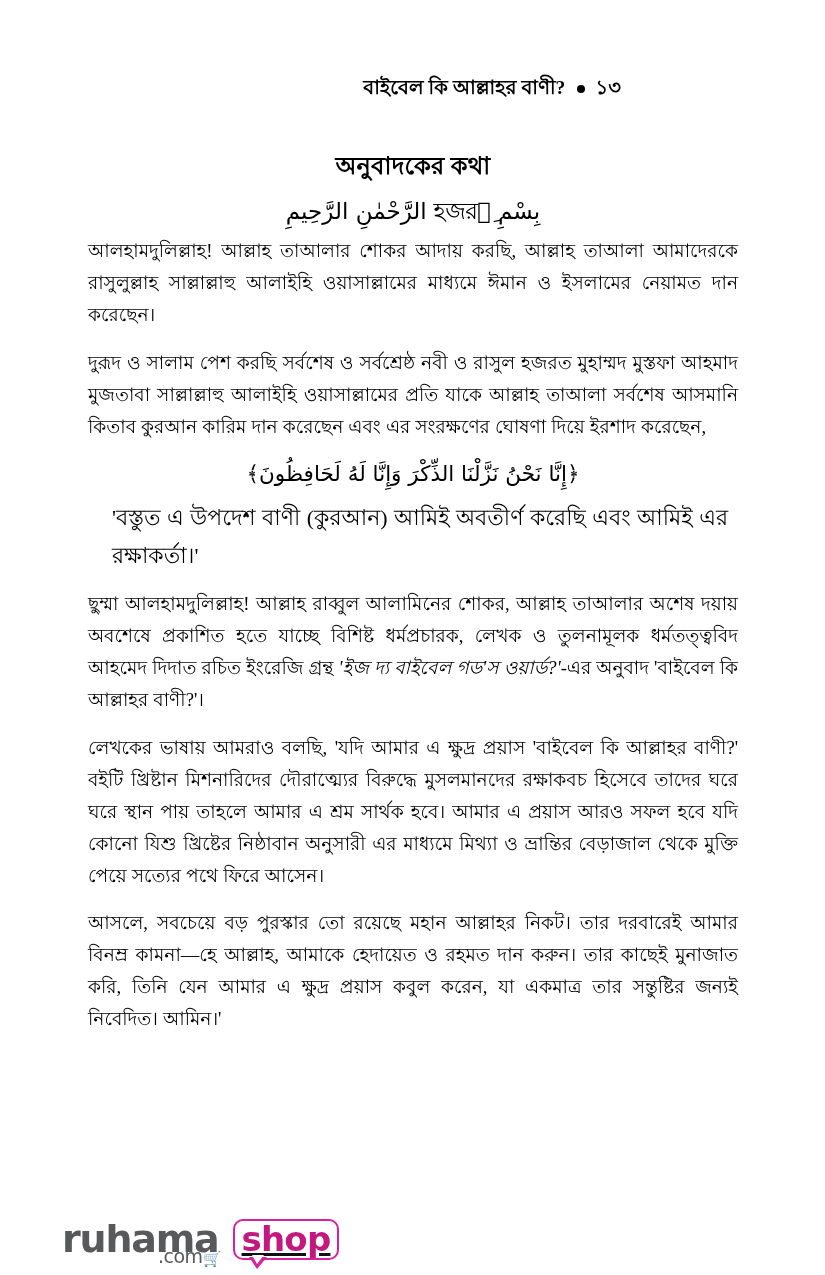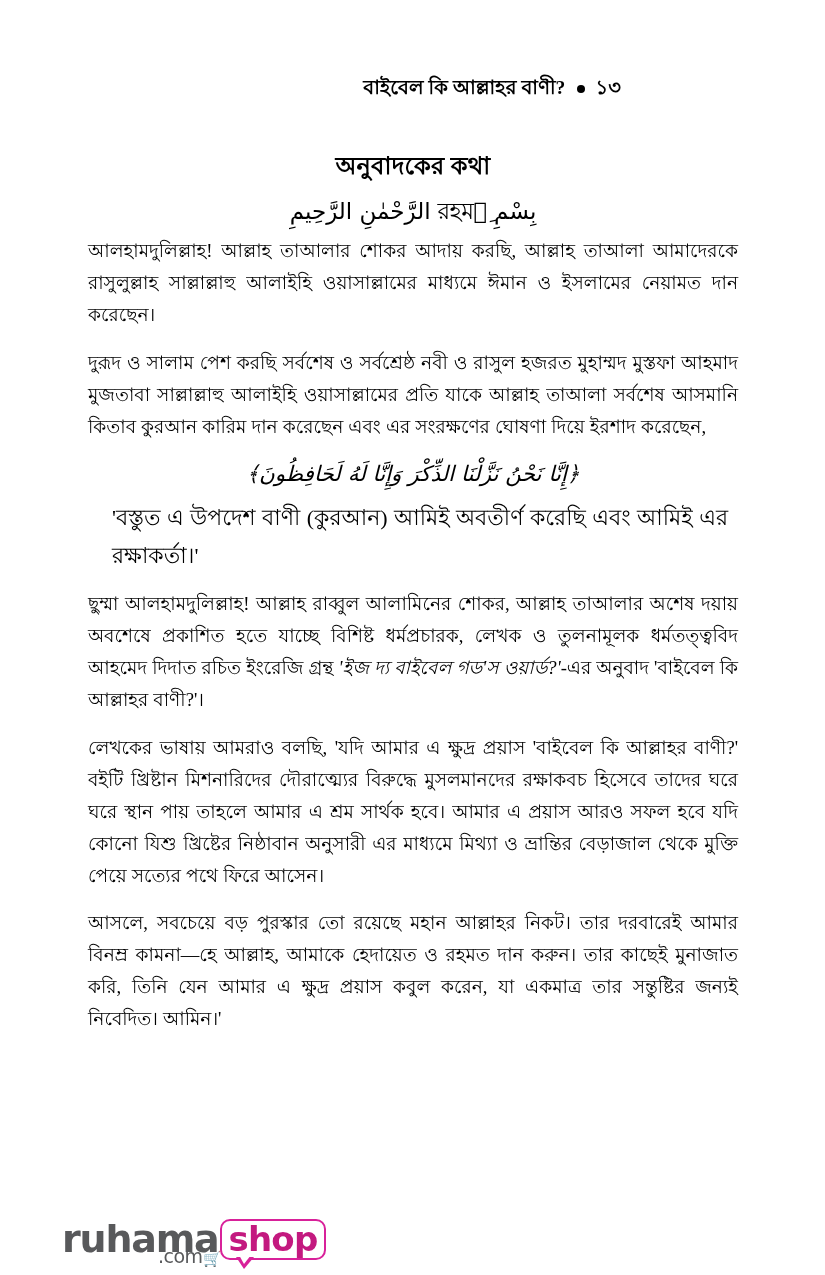--- a/index.html
+++ b/index.html
@@ -102,21 +102,20 @@
   .ayah {
     margin: 14px 0 8px;
     text-align: center;
     font-family: "DejaVu Sans", "Liberation Sans", sans-serif;
     font-size: 21.5px;
     line-height: 1.6;
     direction: rtl;
     unicode-bidi: isolate;
     color: #000;
     letter-spacing: -0.3px;
-    font-style: italic;
   }
 
   .verse-translation {
     margin: 2px 0 13px 0;
     padding-left: 24px;
     padding-right: 10px;
     font-size: 22px;
     line-height: 1.72;
     text-align: justify;
     color: #000;
@@ -142,26 +141,27 @@
   }
   .logo-ruhama {
     font-size: 38px;
     font-weight: 700;
     color: #58595b;
     letter-spacing: -1.2px;
     line-height: 1;
   }
   .logo-bubble {
     position: relative;
-    margin-left: 1px;
+    margin-left: 14px;
     border: 2.5px solid #d8219a;
     border-radius: 10px;
     padding: 1px 7px 2px 7px;
     line-height: 1;
     background: #ffffff;
+    text-decoration: underline;
   }
   .logo-shop {
     font-size: 34px;
     font-weight: 700;
     color: #c3197f;
     letter-spacing: -0.8px;
     line-height: 1;
     display: block;
   }
   
@@ -216,21 +216,21 @@
   <div class="running-header">
     <span class="hdr-title">বাইবেল কি আল্লাহর বাণী?</span>
     <span class="hdr-dot"></span>
     <span class="hdr-page">১৩</span>
   </div>
 
   <div class="content">
 
     <h1 class="section-title">অনুবাদকের কথা</h1>
 
-    <div class="bismillah">بِسْمِ রহমতِ الرَّحْمٰنِ الرَّحِيمِ</div>
+    <div class="bismillah">بِسْمِ হজরতِ الرَّحْمٰنِ الرَّحِيمِ</div>
 
     <p class="body-text">আলহামদুলিল্লাহ! আল্লাহ তাআলার শোকর আদায় করছি, আল্লাহ তাআলা আমাদেরকে রাসুলুল্লাহ সাল্লাল্লাহু আলাইহি ওয়াসাল্লামের মাধ্যমে ঈমান ও ইসলামের নেয়ামত দান করেছেন।</p>
 
     <div class="para-gap"></div>
 
     <p class="body-text">দুরূদ ও সালাম পেশ করছি সর্বশেষ ও সর্বশ্রেষ্ঠ নবী ও রাসুল হজরত মুহাম্মদ মুস্তফা আহমাদ মুজতাবা সাল্লাল্লাহু আলাইহি ওয়াসাল্লামের প্রতি যাকে আল্লাহ তাআলা সর্বশেষ আসমানি কিতাব কুরআন কারিম দান করেছেন এবং এর সংরক্ষণের ঘোষণা দিয়ে ইরশাদ করেছেন,</p>
 
     <div class="ayah">﴿إِنَّا نَحْنُ نَزَّلْنَا الذِّكْرَ وَإِنَّا لَهُ لَحَافِظُونَ﴾</div>
 
     <div class="verse-translation">'বস্তুত এ উপদেশ বাণী (কুরআন) আমিই অবতীর্ণ করেছি এবং আমিই এর রক্ষাকর্তা।'</div>

